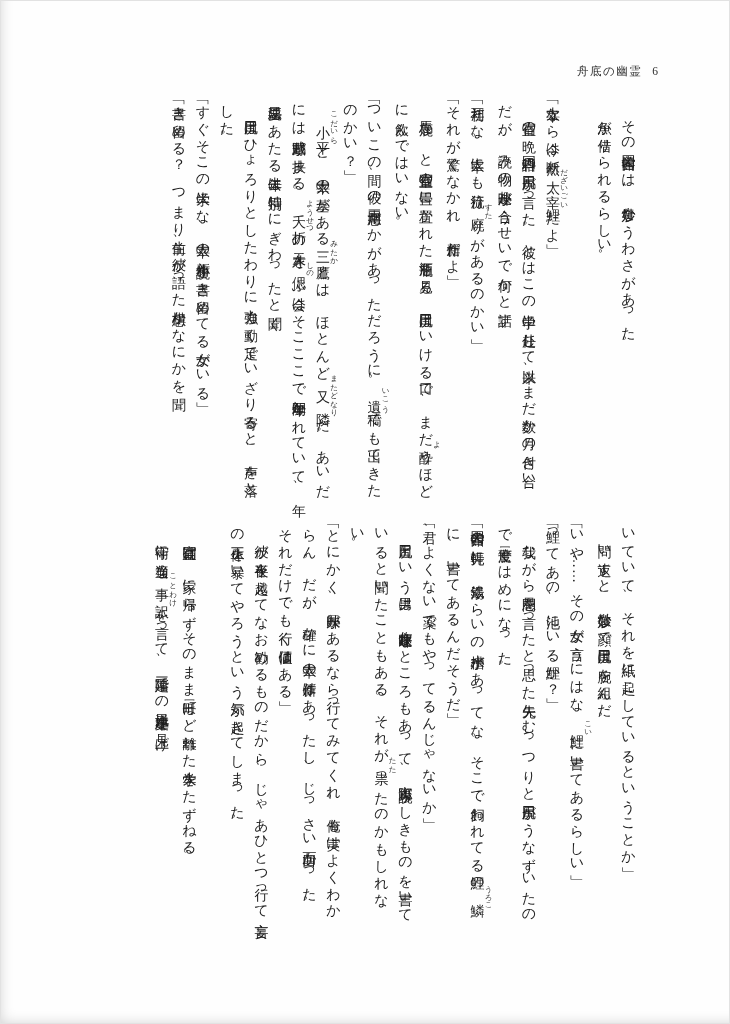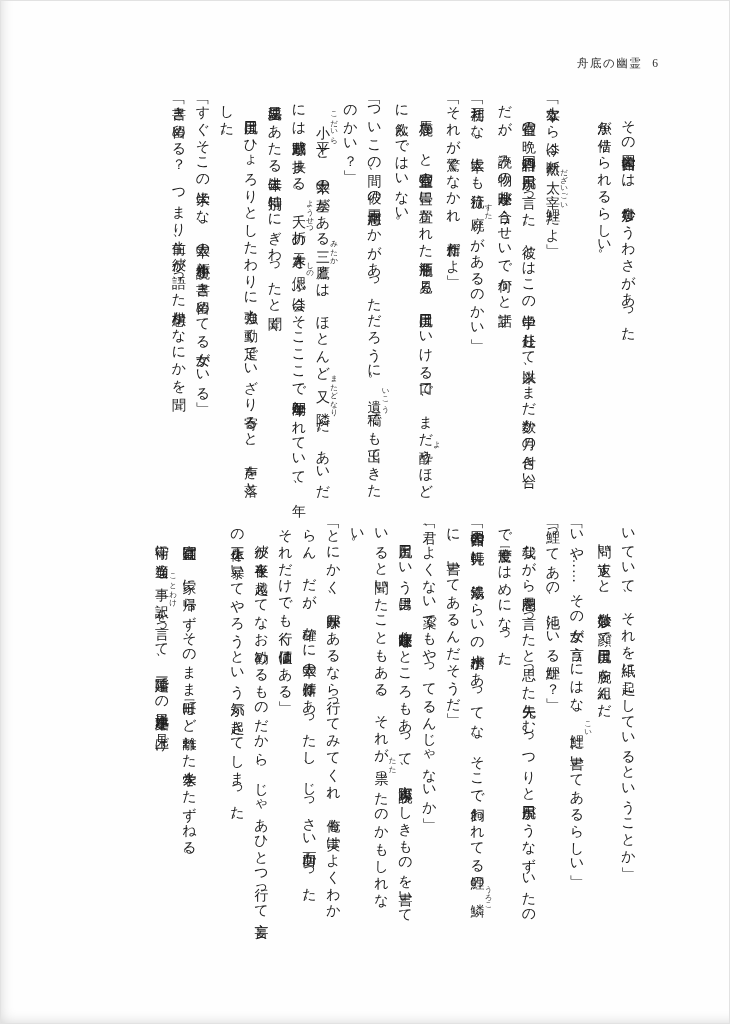--- a/index.html
+++ b/index.html
@@ -15,21 +15,21 @@
     background: #fefefe;
     overflow: hidden;
     font-family: "Liberation Serif", serif;
     color: #1d1d1d;
     box-shadow:
       inset 0 0 0 1px #e2e2e2,
       inset 10px -10px 14px -10px rgba(0,0,0,0.18);
   }
   .running-header {
     position: absolute;
-    top: 56px;
+    top: 64px;
     right: 72px;
     font-size: 11.5px;
     color: #2a2a2a;
     letter-spacing: 1.5px;
     white-space: nowrap;
   }
   .running-header .pgnum {
     margin-left: 10px;
     letter-spacing: 0;
   }

